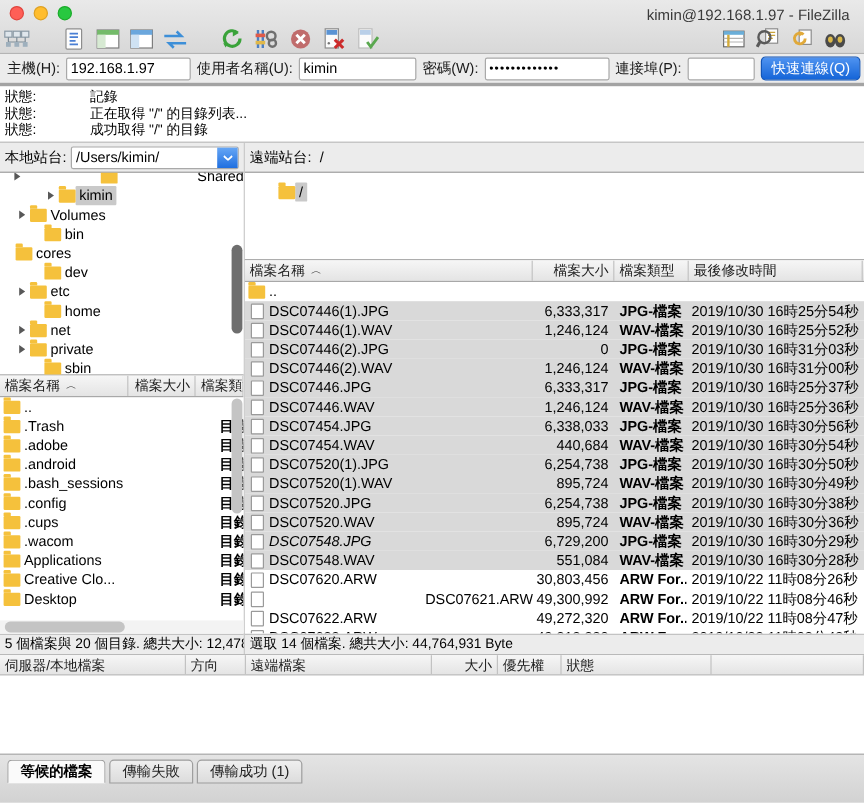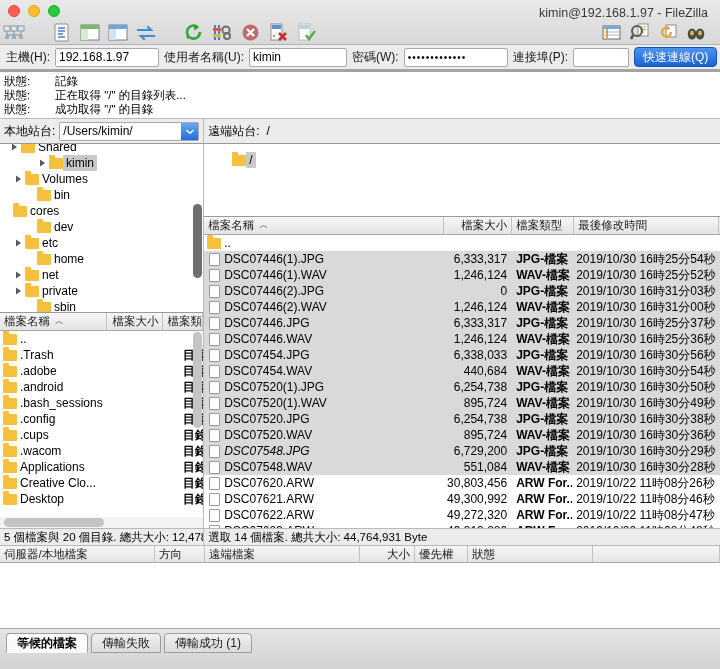--- a/index.html
+++ b/index.html
@@ -96,21 +96,21 @@
     height: 47px;
     background: #ffffff;
     border-bottom: 1px solid #b9b9b9;
     padding: 2px 0 0 0;
     overflow: hidden;
     flex: none;
     position: relative;
   }
   .logrow { display: flex; height: 14px; line-height: 14px; font-size: 11.5px; }
   .logrow .lbl { width: 55px; padding-left: 4px; color: #000; }
-  .logrow .msg { color: #000; }
+  .logrow .msg { color: #000; margin-left: 20px; }
 
   
   .main {
     flex: 1 1 auto;
     display: flex;
     min-height: 0;
     background: #ececec;
   }
   .pane {
     display: flex; flex-direction: column;
@@ -472,21 +472,21 @@
           <span class="pbtn">
             <svg width="8" height="5" viewBox="0 0 8 5">
               <path d="M0.5 1L4 4.2 7.5 1" stroke="#fff" stroke-width="1.5" fill="none"></path>
             </svg>
           </span>
         </div>
       </div>
 
       <div class="tree">
         <div class="tree-inner" id="local-tree">
-            <div class="trow" style="padding-left: 8px; margin-top: -7px;">
+            <div class="trow" style="padding-left: 8px; margin-top: -7px; justify-content: space-between;">
               <span class="twist">
                 <svg width="7" height="8" viewBox="0 0 7 8">
                   <path d="M1 0.5L6 4 1 7.5z" fill="#585858"></path>
                 </svg>
               </span>
               <span class="folder"></span>
               <span class="tname">Shared</span>
             </div>
             <div class="trow" style="padding-left: 36px;">
               <span class="twist">
@@ -863,21 +863,21 @@
               </span>
               <span class="c-name" style="width: 220px;">DSC07620.ARW</span>
               <span class="c-size" style="width: 68px;">30,803,456</span>
               <span class="c-type" style="width: 60px;">ARW For...</span>
               <span class="c-date" style="width: 150px;">2019/10/22 11時08分26秒</span>
             </div>
             <div class="frow">
               <span class="fico">
                 <span class="doc"></span>
               </span>
-              <span class="c-name" style="width: 220px;">DSC07621.ARW</span>
+              <span class="c-name" style="width: 220px; text-align: right;">DSC07621.ARW</span>
               <span class="c-size" style="width: 68px;">49,300,992</span>
               <span class="c-type" style="width: 60px;">ARW For...</span>
               <span class="c-date" style="width: 150px;">2019/10/22 11時08分46秒</span>
             </div>
             <div class="frow">
               <span class="fico">
                 <span class="doc"></span>
               </span>
               <span class="c-name" style="width: 220px;">DSC07622.ARW</span>
               <span class="c-size" style="width: 68px;">49,272,320</span>

